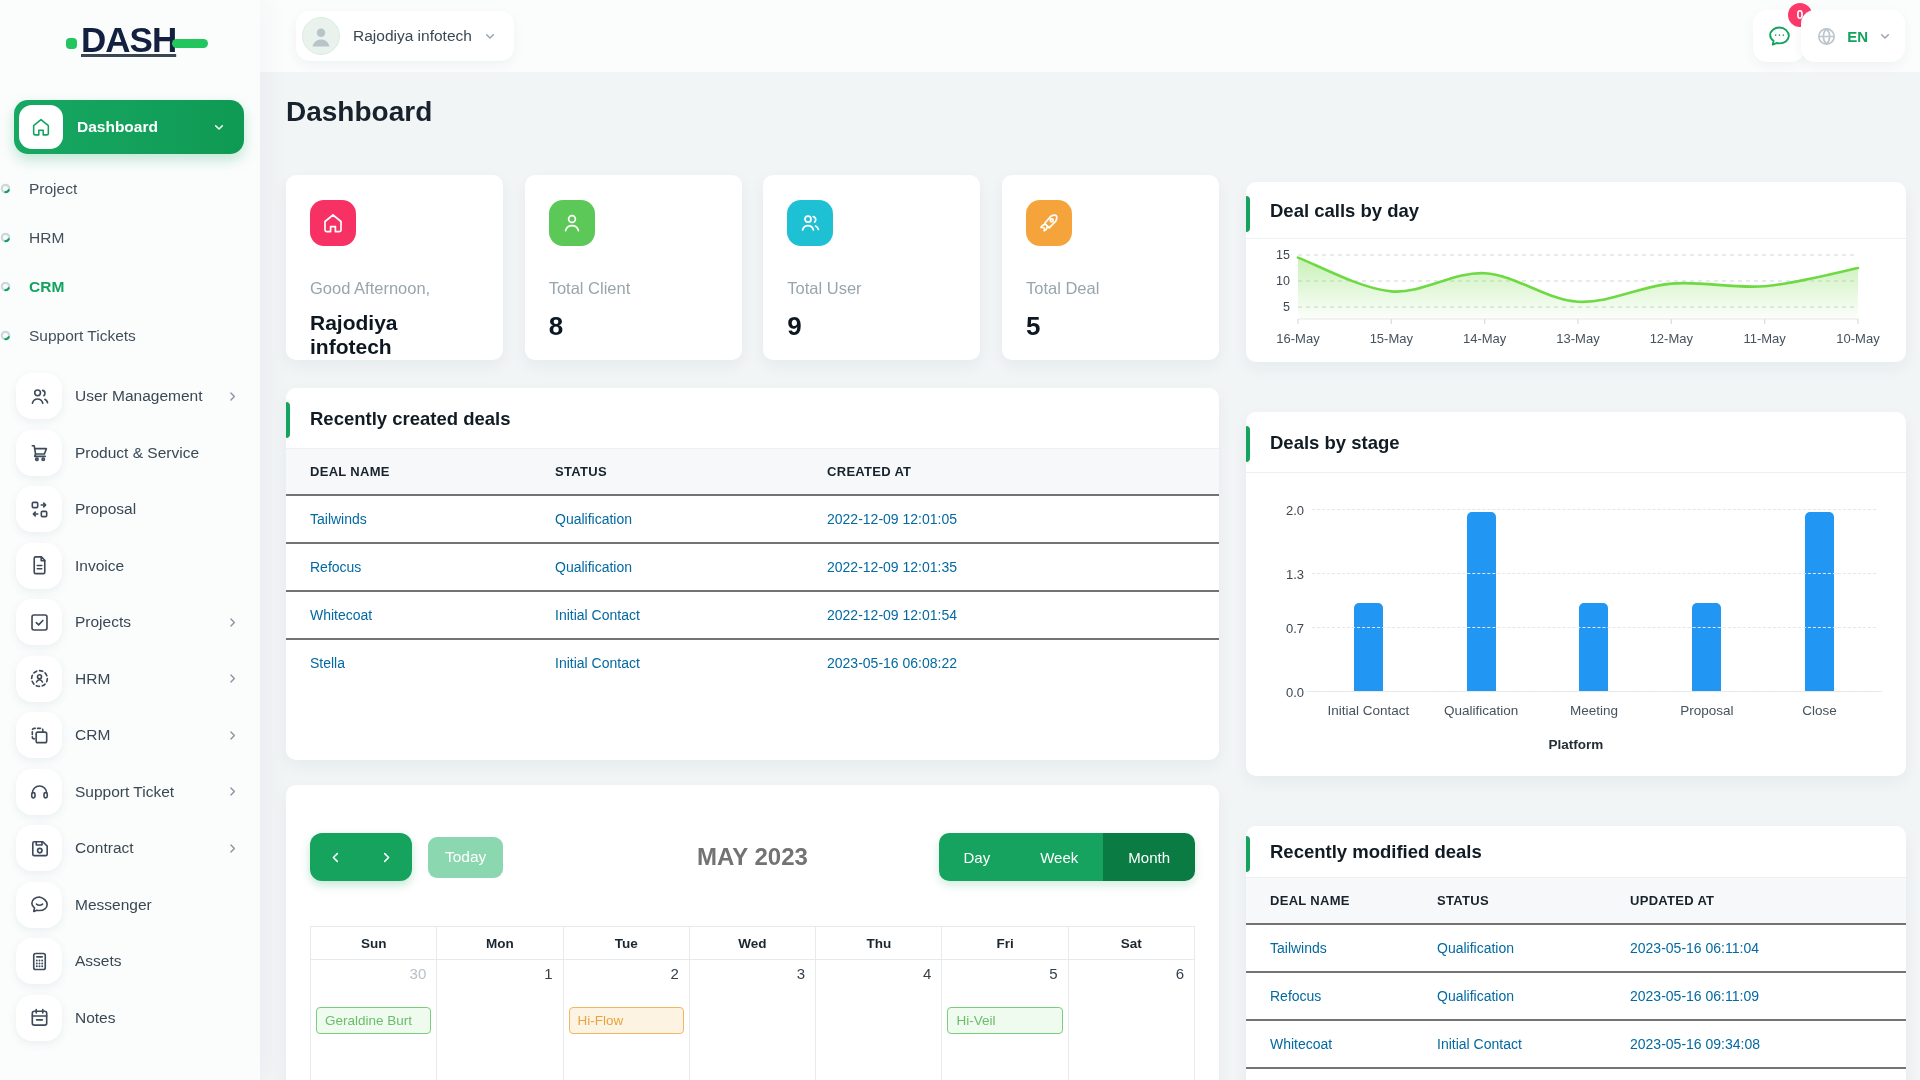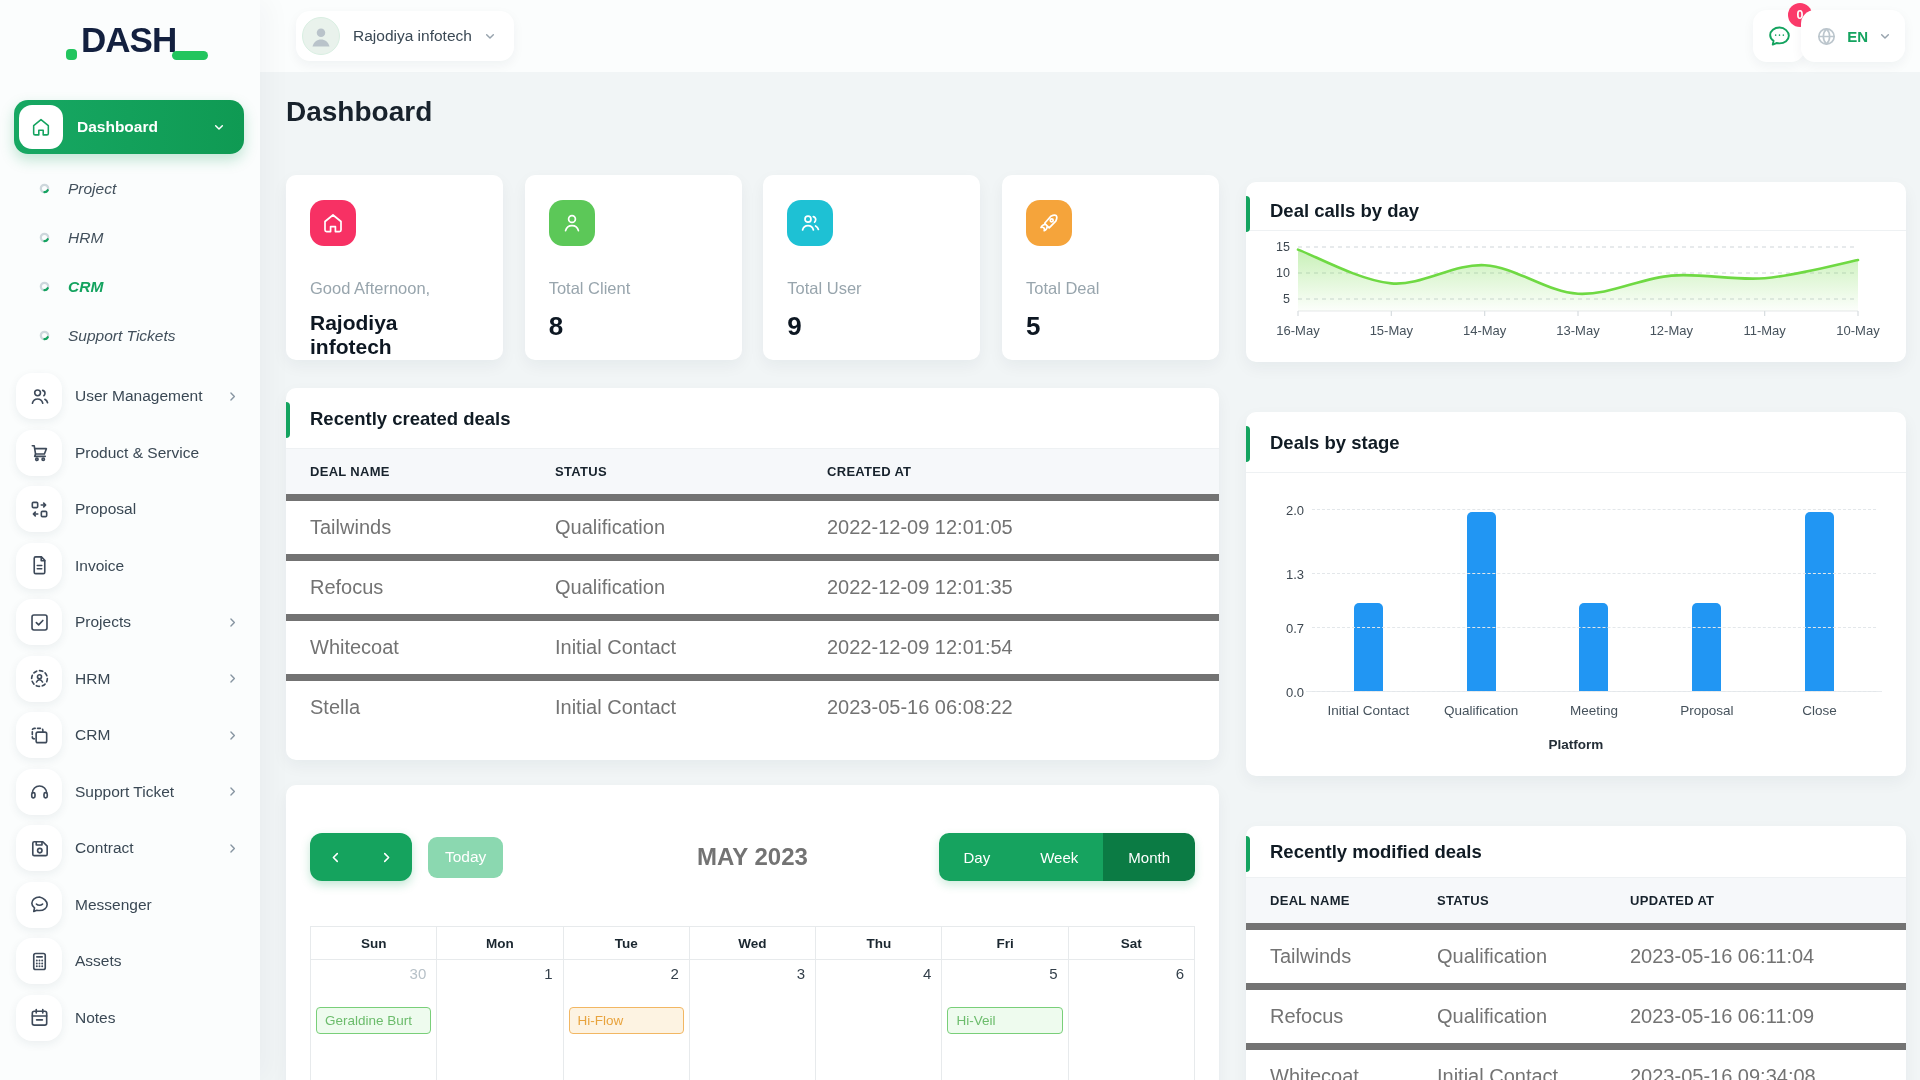--- a/index.html
+++ b/index.html
@@ -4,33 +4,33 @@
 <style>
   * { margin:0; padding:0; box-sizing:border-box; }
   html,body { width:1920px; height:1080px; }
   body {
     font-family:"Liberation Sans","DejaVu Sans",sans-serif;
     background:#f1f5f6; color:#3a4752; overflow:hidden; position:relative;
   }
   
   .sidebar { position:absolute; left:0; top:0; width:260px; height:1080px;
     background:#fbfdfd; z-index:3; box-shadow:10px 0 24px rgba(20,40,60,.03); }
-  .logo { display:flex; align-items:flex-end; margin:20px 0 6px 66px; height:40px; }
+  .logo { display:flex; align-items:center; margin:20px 0 6px 66px; height:40px;text-decoration:underline; }
   .logo-dot { width:11px; height:11px; border-radius:4px; background:#22c55e; margin-right:4px; margin-top:6px; }
   .logo-text { font-size:35px; font-weight:800; color:#13203f; letter-spacing:-1px; }
   .logo-dash { width:36px; height:9px; border-radius:5px; background:#22c55e; margin-left:-4px; margin-top:6px; }
   .dash-pill { margin:40px 16px 0 14px; height:54px; border-radius:14px;
     background:linear-gradient(90deg,#17a863,#0f9a53); display:flex; align-items:center;
     padding:5px; cursor:pointer; box-shadow:0 6px 14px rgba(18,160,92,.25); }
   .dash-pill .tile { width:44px; height:44px; border-radius:13px; background:#fff;
     display:flex; align-items:center; justify-content:center; color:#14a35f; }
   .dash-pill .lbl { color:#fff; font-weight:bold; font-size:15.5px; margin-left:14px; flex:1; }
   .dash-pill .chev { color:#fff; margin-right:12px; display:flex; }
   .sub-list { margin-top:10px; }
-  .sub-item { height:49px; display:flex; align-items:center; padding-left:39px; cursor:pointer;font-style:italic; }
+  .sub-item { height:49px; display:flex; align-items:center; cursor:pointer; }
   .sub-item .blt { display:flex; }
   .sub-item .s-lbl { margin-left:18px; font-size:15.5px; color:#42505c; }
   .sub-item.active .s-lbl { color:#14a35f; font-weight:bold; }
   .menu-list { margin-top:8px; }
   .menu-item { height:56.5px; display:flex; align-items:center; padding:0 20px 0 16px; cursor:pointer; }
   .menu-item .tile { width:46px; height:46px; border-radius:16px; background:#fff;
     box-shadow:0 3px 10px rgba(30,50,70,.07); display:flex; align-items:center; justify-content:center; color:#3e4a5a; }
   .menu-item .m-lbl { margin-left:13px; font-size:15.5px; color:#3a4854; flex:1; }
   .menu-item .chev { color:#8795a1; display:flex; }
   
@@ -65,21 +65,21 @@
   .stats-row { display:flex; justify-content:space-between; }
   .stat-card { width:217px; height:185px; padding:25px 24px; }
   .stat-tile { width:46px; height:46px; border-radius:14px; display:flex; align-items:center; justify-content:center; color:#fff; }
   .stat-label { margin-top:33px; font-size:16.5px; color:#98a5ad; }
   .stat-value { margin-top:13px; font-size:26px; font-weight:bold; color:#0d1722; }
   .stat-value.small { font-size:21px; }
   
   .deal-table { width:100%; border-collapse:collapse; }
   .deal-table th { background:#f6f8fa; text-align:left; font-size:13px; color:#18232d; letter-spacing:.3px;
     padding:15px 24px; font-weight:bold; }
-  .deal-table td { padding:15px 24px; font-size:20px; color:#737373; border-top:7px solid #737373; }
+  .deal-table td { padding:15px 24px; font-size:14px; color:#0369a1; border-top:2px solid #737373; }
   .created-card { margin-top:28px; height:372px; overflow:hidden; }
   .created-card th:nth-child(1){width:245px;} .created-card th:nth-child(2){width:272px;}
   .modified-card { margin-top:50px; height:300px; overflow:hidden; }
   .modified-card th:nth-child(1){width:167px;} .modified-card th:nth-child(2){width:193px;}
   .modified-card .card-head { padding:15px 24px 14px; }
   .modified-card .card-head .accent { top:10px; }
   
   .calendar-card { margin-top:25px; height:470px; overflow:hidden; }
   .cal-toolbar { margin:48px 24px 0; position:relative; height:48px; display:flex; align-items:center; }
   .nav-group { display:flex; background:#15a35e; border-radius:12px; overflow:hidden; box-shadow:0 4px 10px rgba(18,160,92,.25); }
@@ -97,21 +97,21 @@
   .cal-table th { border:1px solid #e7eaec; height:33px; font-size:13.5px; color:#1b2730; font-weight:bold; text-align:center; }
   .cal-table td { border:1px solid #e7eaec; height:190px; vertical-align:top; }
   .day-num { text-align:right; padding:5px 10px 0; font-size:15px; color:#333f4a; }
   .day-num.muted { color:#b7c1c8; }
   .event { margin:25px 5px 0; height:27px; line-height:25px; border-radius:4px; font-size:13.5px;
     padding-left:8px; border:1px solid; cursor:pointer; overflow:hidden; white-space:nowrap; }
   .ev-green { background:#eefbee; border-color:#79cf79; color:#6cbc6c; }
   .ev-orange { background:#fdf3e2; border-color:#f2b763; color:#e8a33d; }
   
   .area-card { height:180px; overflow:hidden; }
-  .area-card .card-head { padding:18px 24px 8px; }
+  .area-card .card-head { padding:18px 24px 16px; }
   .area-wrap { padding:6px 20px 0 22px; }
   .bars-card { margin-top:50px; height:364px; overflow:hidden; }
   .bar-plot { position:relative; margin:36px 30px 0 66px; height:182px; }
   .gridline { position:absolute; left:0; right:0; border-top:1.5px dashed #e3e7ea; }
   .gridtick { position:absolute; left:-40px; width:32px; text-align:right; font-size:13px; color:#3d4750; transform:translateY(-50%); }
   .bars-row { position:absolute; left:0; right:0; bottom:0; top:0; display:flex; justify-content:space-around; align-items:flex-end; }
   .bar { width:29px; background:#2196f3; border-radius:5px 5px 0 0; }
   .axis-line { position:absolute; left:-6px; right:-6px; bottom:-1px; border-bottom:1px solid #e8ebee; }
   .bar-labels { display:flex; margin:12px 30px 0 66px; }
   .bar-label { flex:1; text-align:center; font-size:13.5px; color:#46525c; }

